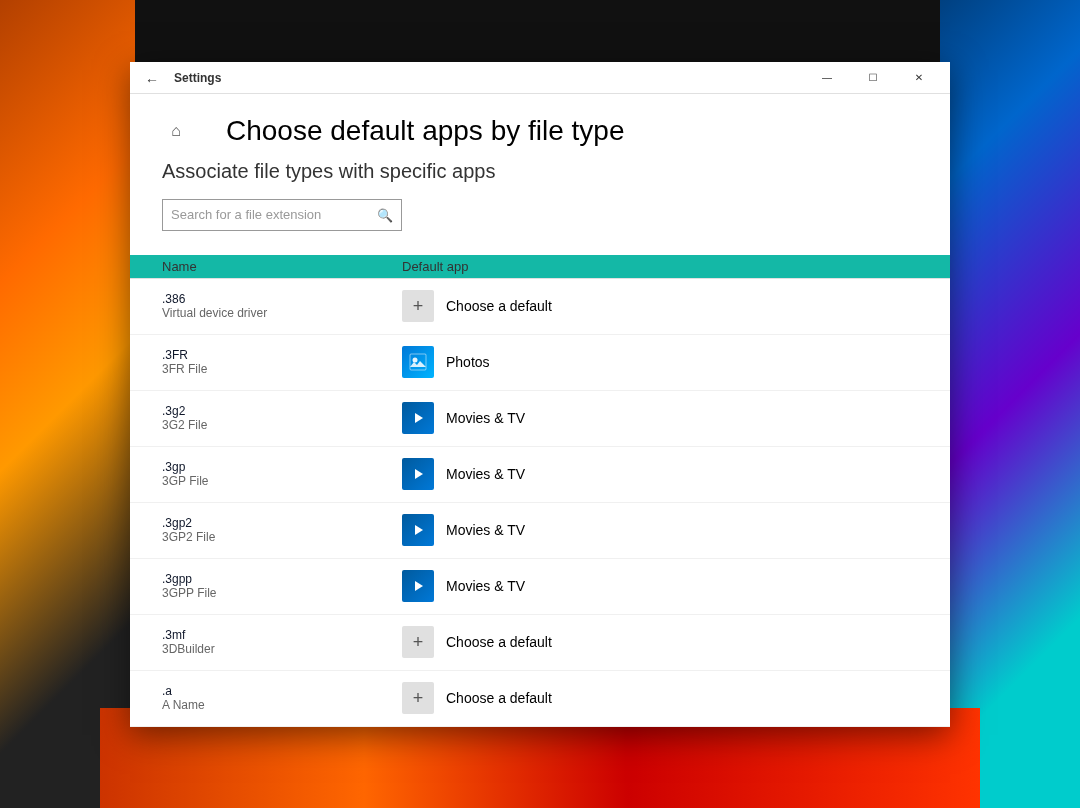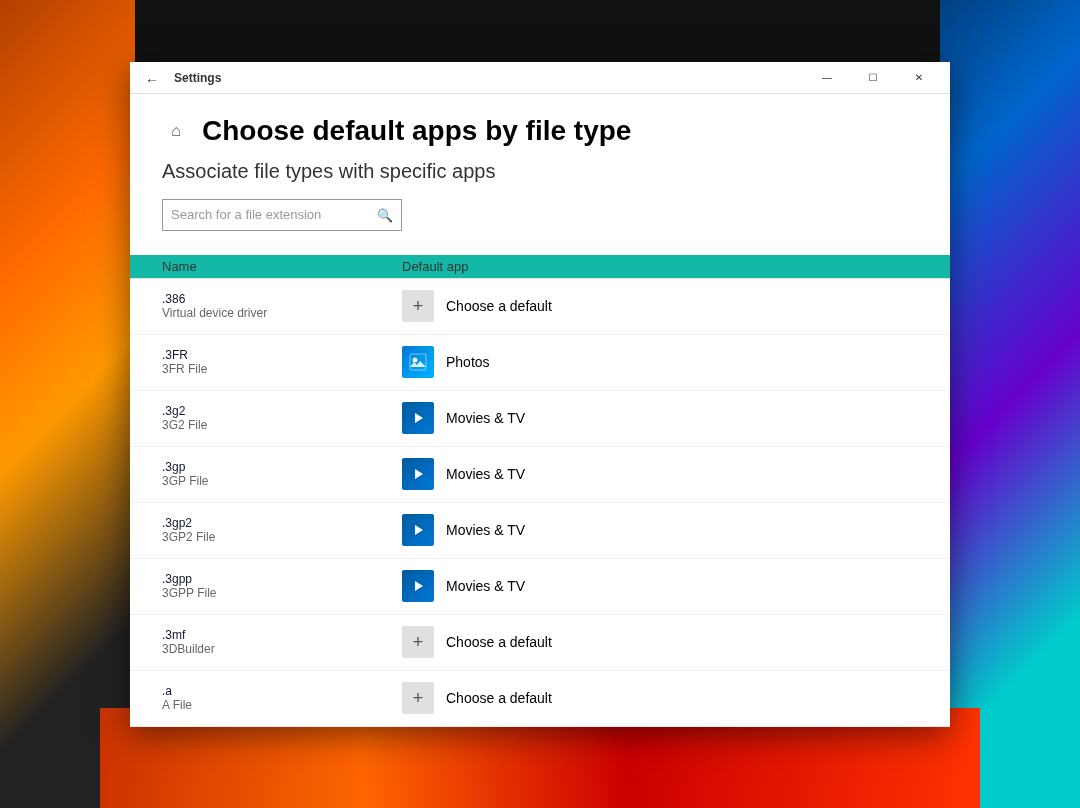--- a/index.html
+++ b/index.html
@@ -124,23 +124,24 @@
       width: 28px;
       height: 28px;
       display: flex;
       align-items: center;
       justify-content: center;
       color: #555;
       font-size: 16px;
     }
     .page-title {
       font-size: 28px;
-      font-weight: 700;
+      font-weight: 400;
       color: #000;
       line-height: 1.2;
+      margin-left: 24px;
     }
     .subtitle {
       font-size: 20px;
       color: #333;
       margin-bottom: 16px;
     }
 
     
     .search-container {
       position: relative;
@@ -388,21 +389,21 @@
       <div class="row-desc">3DBuilder</div>
     </div>
     <div class="row-app-col">
       <div class="app-icon app-icon-choose">+</div>
       <span class="app-name">Choose a default</span>
     </div>
   </div>
           <div class="list-row">
     <div class="row-name-col">
       <div class="row-ext">.a</div>
-      <div class="row-desc">A File</div>
+      <div class="row-desc">A Name</div>
     </div>
     <div class="row-app-col">
       <div class="app-icon app-icon-choose">+</div>
       <span class="app-name">Choose a default</span>
     </div>
   </div>
         </div>
 
     </div>
   </div>

